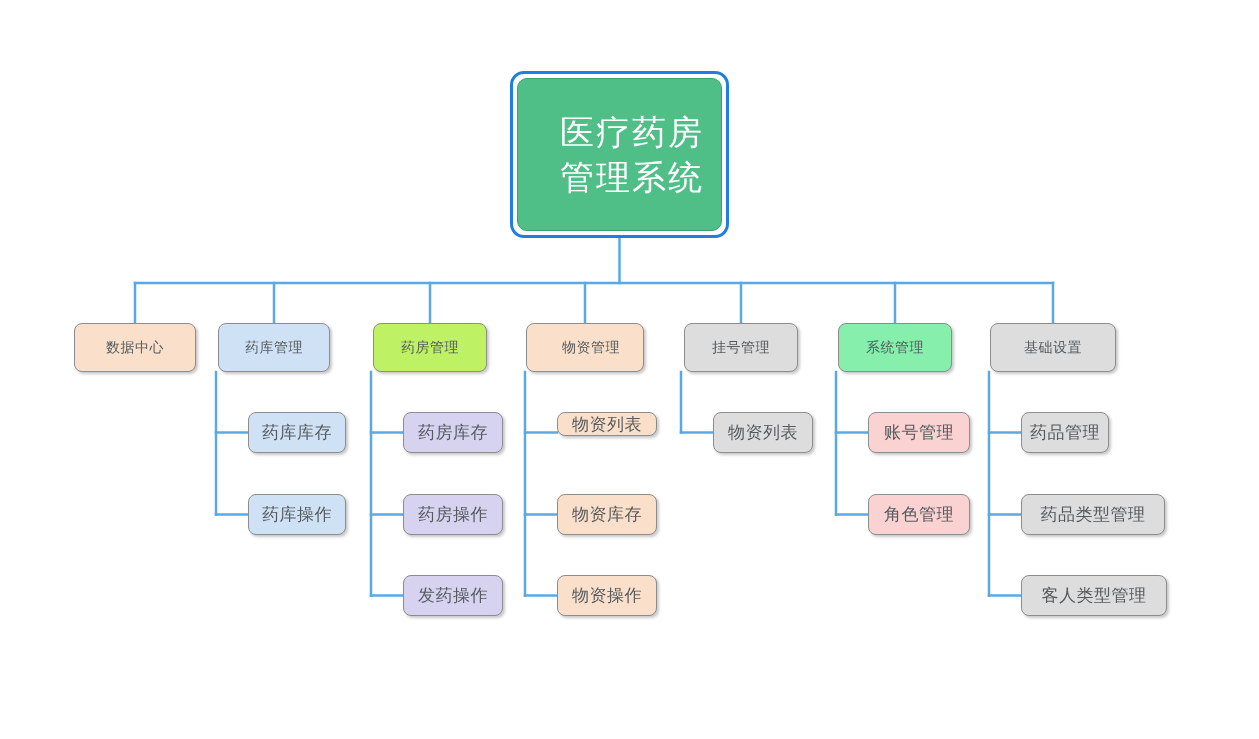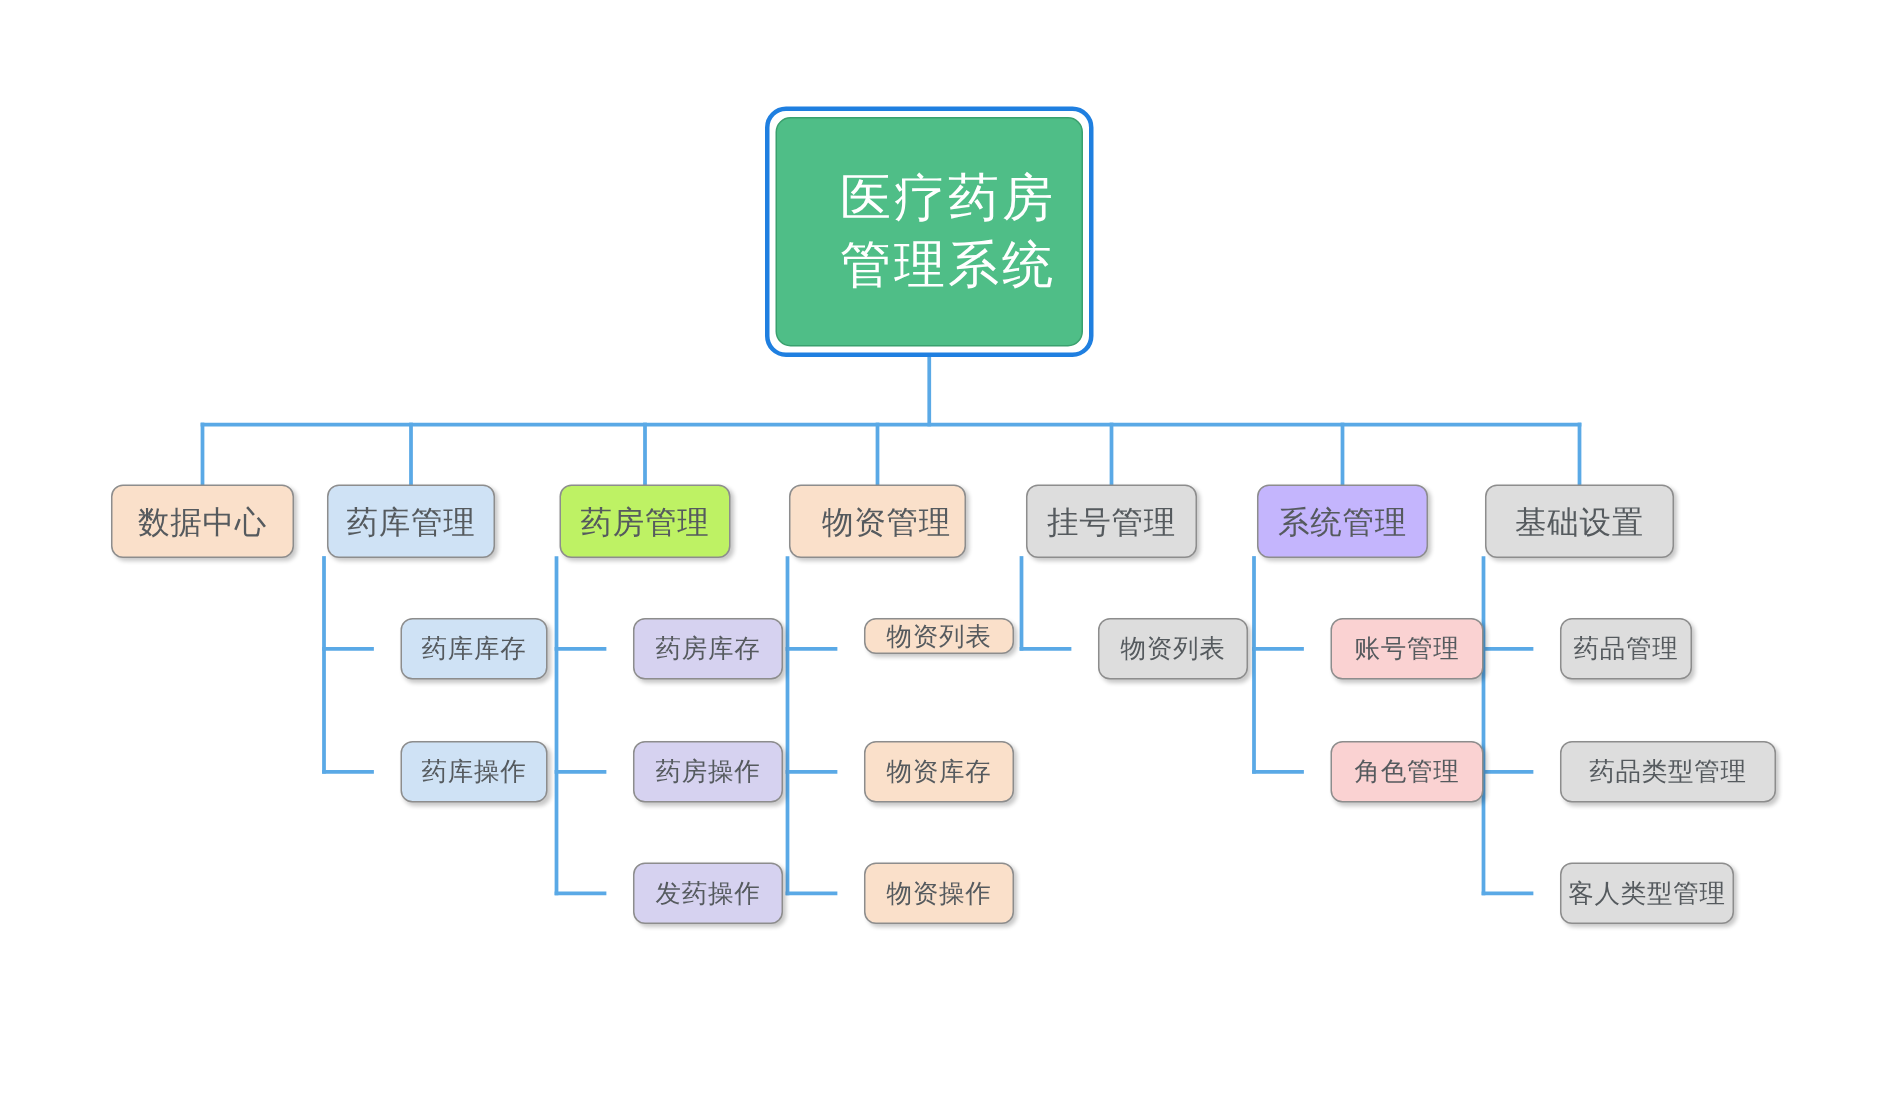--- a/index.html
+++ b/index.html
@@ -61,25 +61,24 @@
   }
   .root-wrap .node.root {
     position: relative;
     left: 0;
     top: 0;
     width: 100%;
     height: 100%;
     padding-left: 25px;
   }
   .lvl2 {
-    font-size: 21px;
+    font-size: 14px;
   }
   .lvl3 {
     font-size: 17px;
-    margin-left: 19px;
   }
 </style>
 </head>
 <body>
 
 <div id="canvas">
 
   <svg id="edge-layer" viewBox="0 0 1259 739" xmlns="http://www.w3.org/2000/svg">
       <line x1="619.5" y1="238" x2="619.5" y2="283" stroke="#5AA9E6" stroke-width="2.5" stroke-linecap="square"></line>
       <line x1="135" y1="283" x2="1053" y2="283" stroke="#5AA9E6" stroke-width="2.5" stroke-linecap="square"></line>
@@ -155,36 +154,36 @@
       </div>
       <div class="node lvl3" style="left: 557px; top: 575px; width: 100px; height: 41px; background: rgb(250, 224, 202);">
         <span>物资操作</span>
       </div>
       <div class="node lvl2" style="left: 684px; top: 323px; width: 114px; height: 49px; background: rgb(221, 221, 221);">
         <span>挂号管理</span>
       </div>
       <div class="node lvl3" style="left: 713px; top: 412px; width: 100px; height: 41px; background: rgb(221, 221, 221);">
         <span>物资列表</span>
       </div>
-      <div class="node lvl2" style="left: 838px; top: 323px; width: 114px; height: 49px; background: #c4b5fd;">
+      <div class="node lvl2" style="left: 838px; top: 323px; width: 114px; height: 49px; background: #86efac;">
         <span>系统管理</span>
       </div>
       <div class="node lvl3" style="left: 868px; top: 412px; width: 102px; height: 41px; background: rgb(250, 210, 210); justify-content: center;">
         <span>账号管理</span>
       </div>
       <div class="node lvl3" style="left: 868px; top: 494px; width: 102px; height: 41px; background: rgb(250, 210, 210);">
         <span>角色管理</span>
       </div>
       <div class="node lvl2" style="left: 990px; top: 323px; width: 126px; height: 49px; background: rgb(221, 221, 221);">
         <span>基础设置</span>
       </div>
       <div class="node lvl3" style="left: 1021px; top: 412px; width: 88px; height: 41px; background: rgb(221, 221, 221);">
         <span>药品管理</span>
       </div>
       <div class="node lvl3" style="left: 1021px; top: 494px; width: 144px; height: 41px; background: rgb(221, 221, 221);">
         <span>药品类型管理</span>
       </div>
-      <div class="node lvl3" style="left: 1021px; top: 575px; width: 116px; height: 41px; background: rgb(221, 221, 221);">
+      <div class="node lvl3" style="left: 1021px; top: 575px; width: 146px; height: 41px; background: rgb(221, 221, 221);">
         <span>客人类型管理</span>
       </div>
     </div>
 
 </div>
 
 </body></html>

